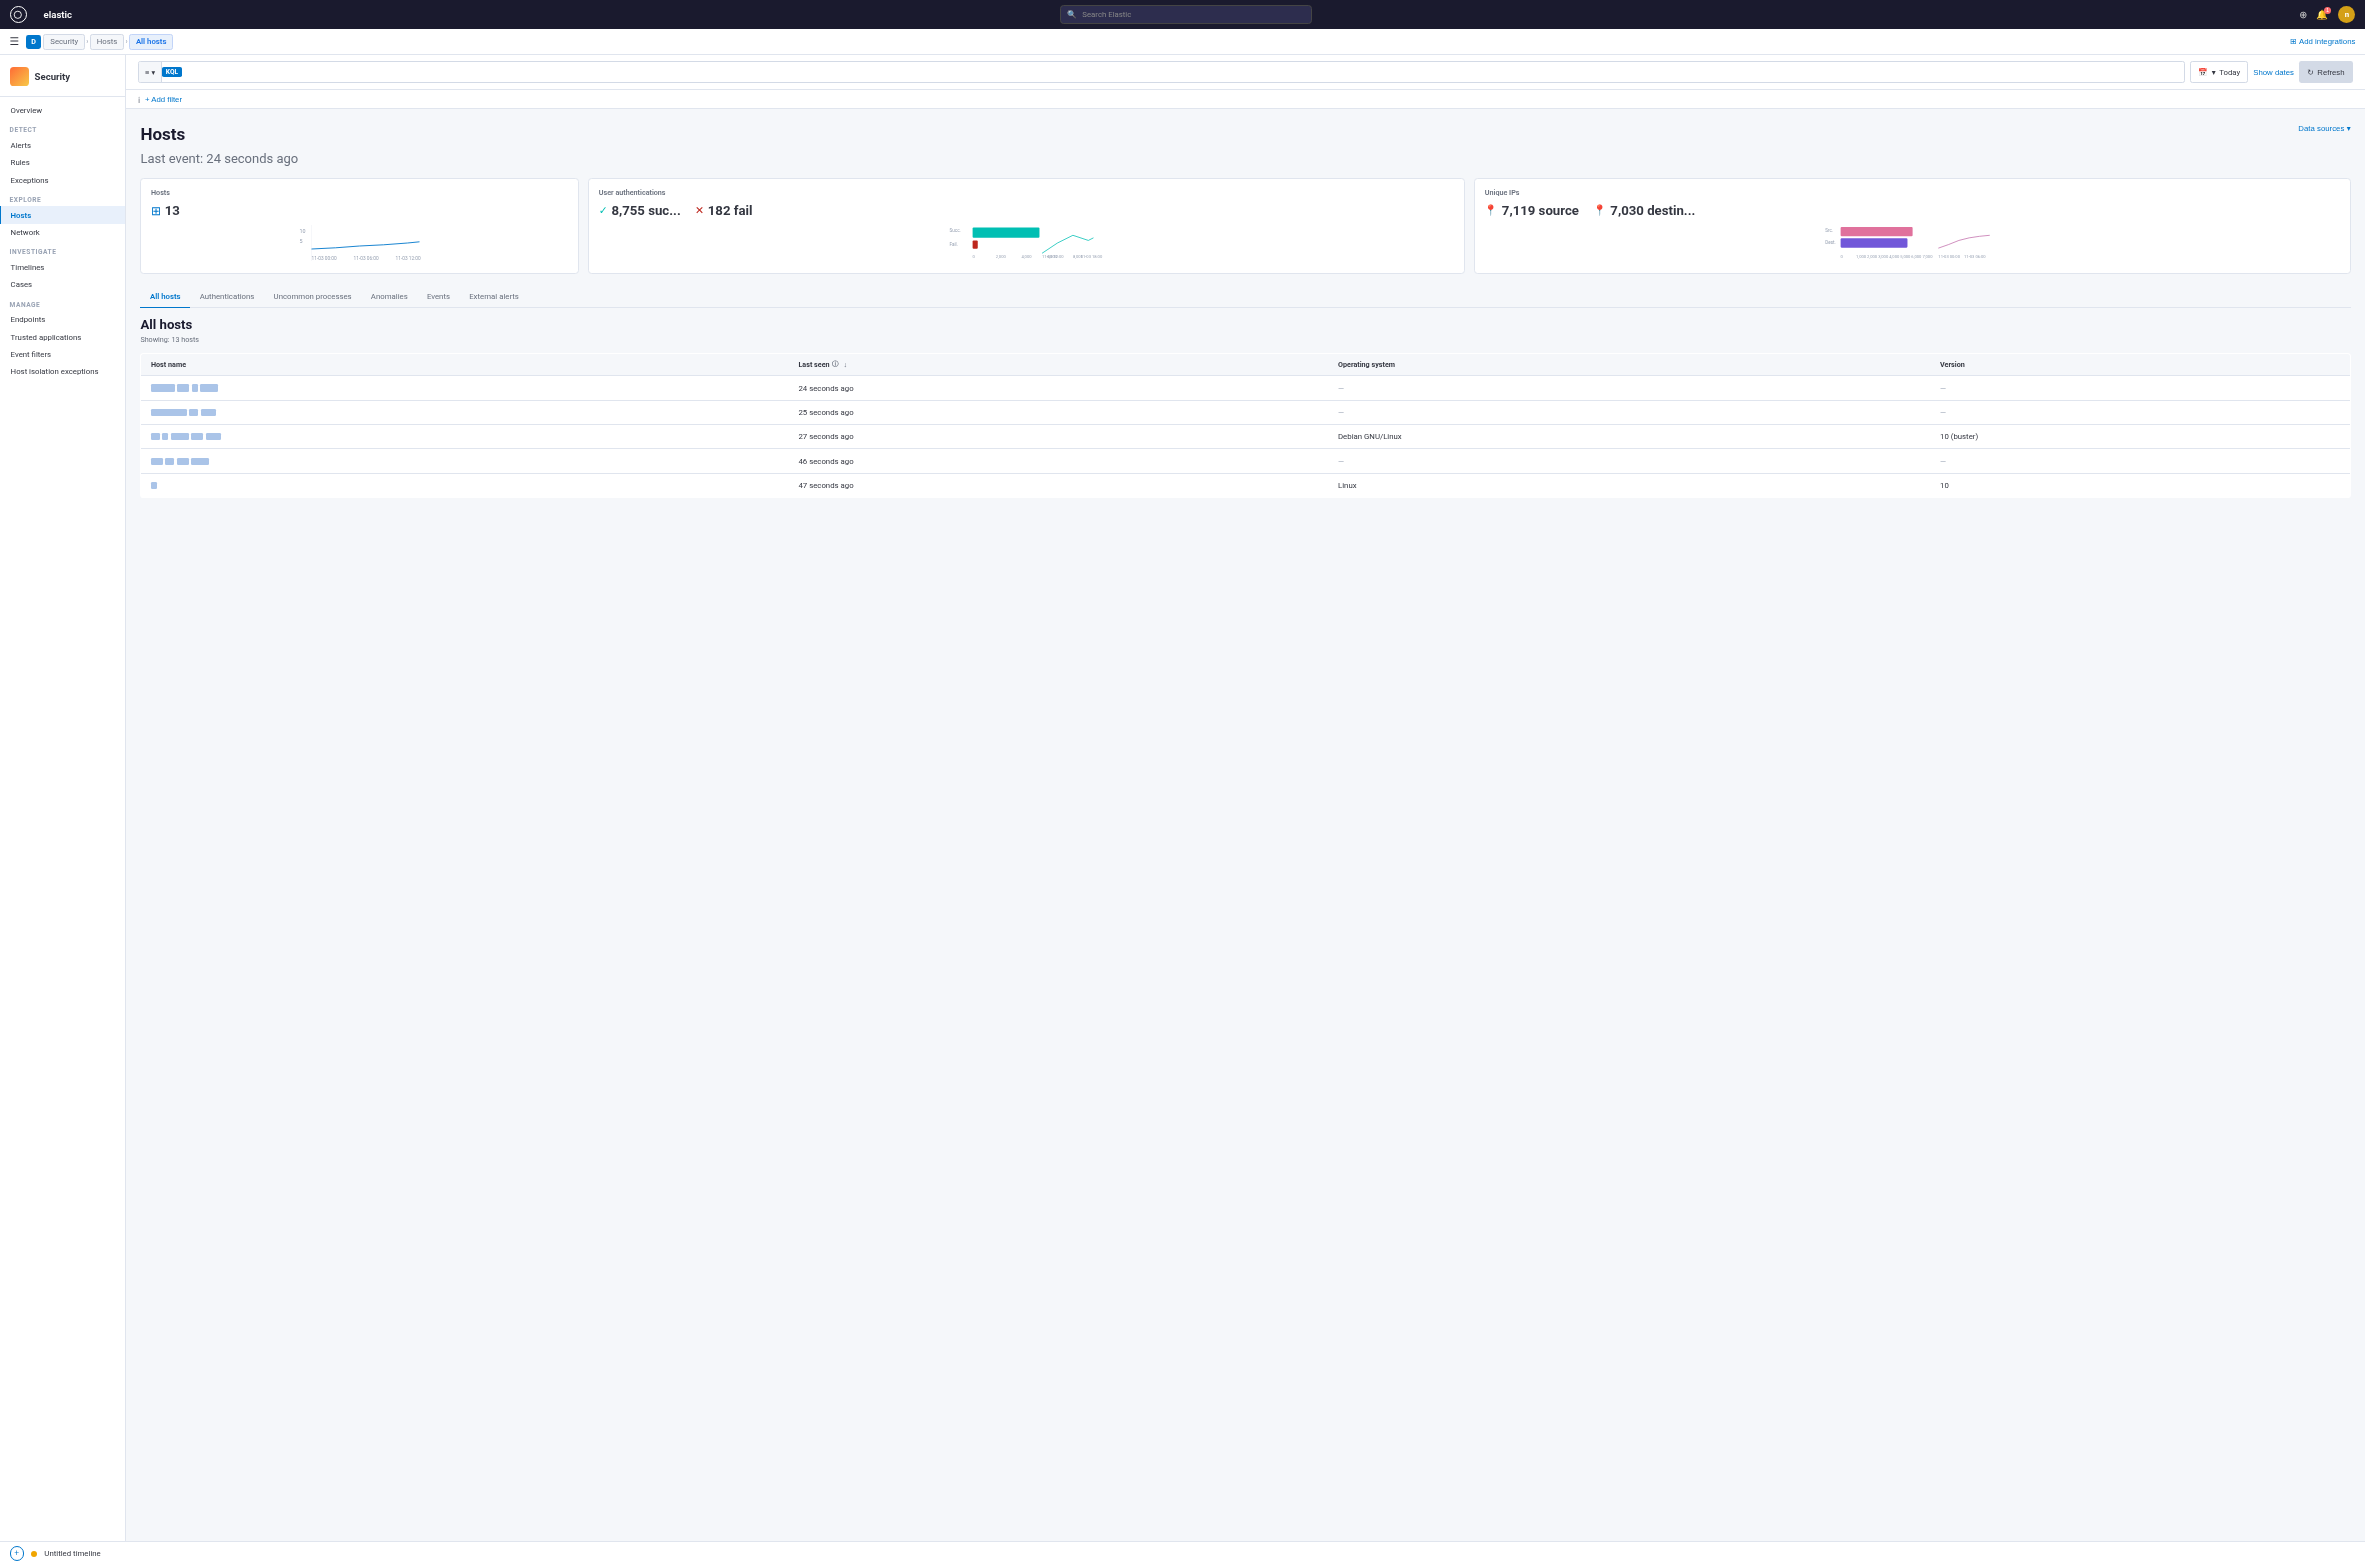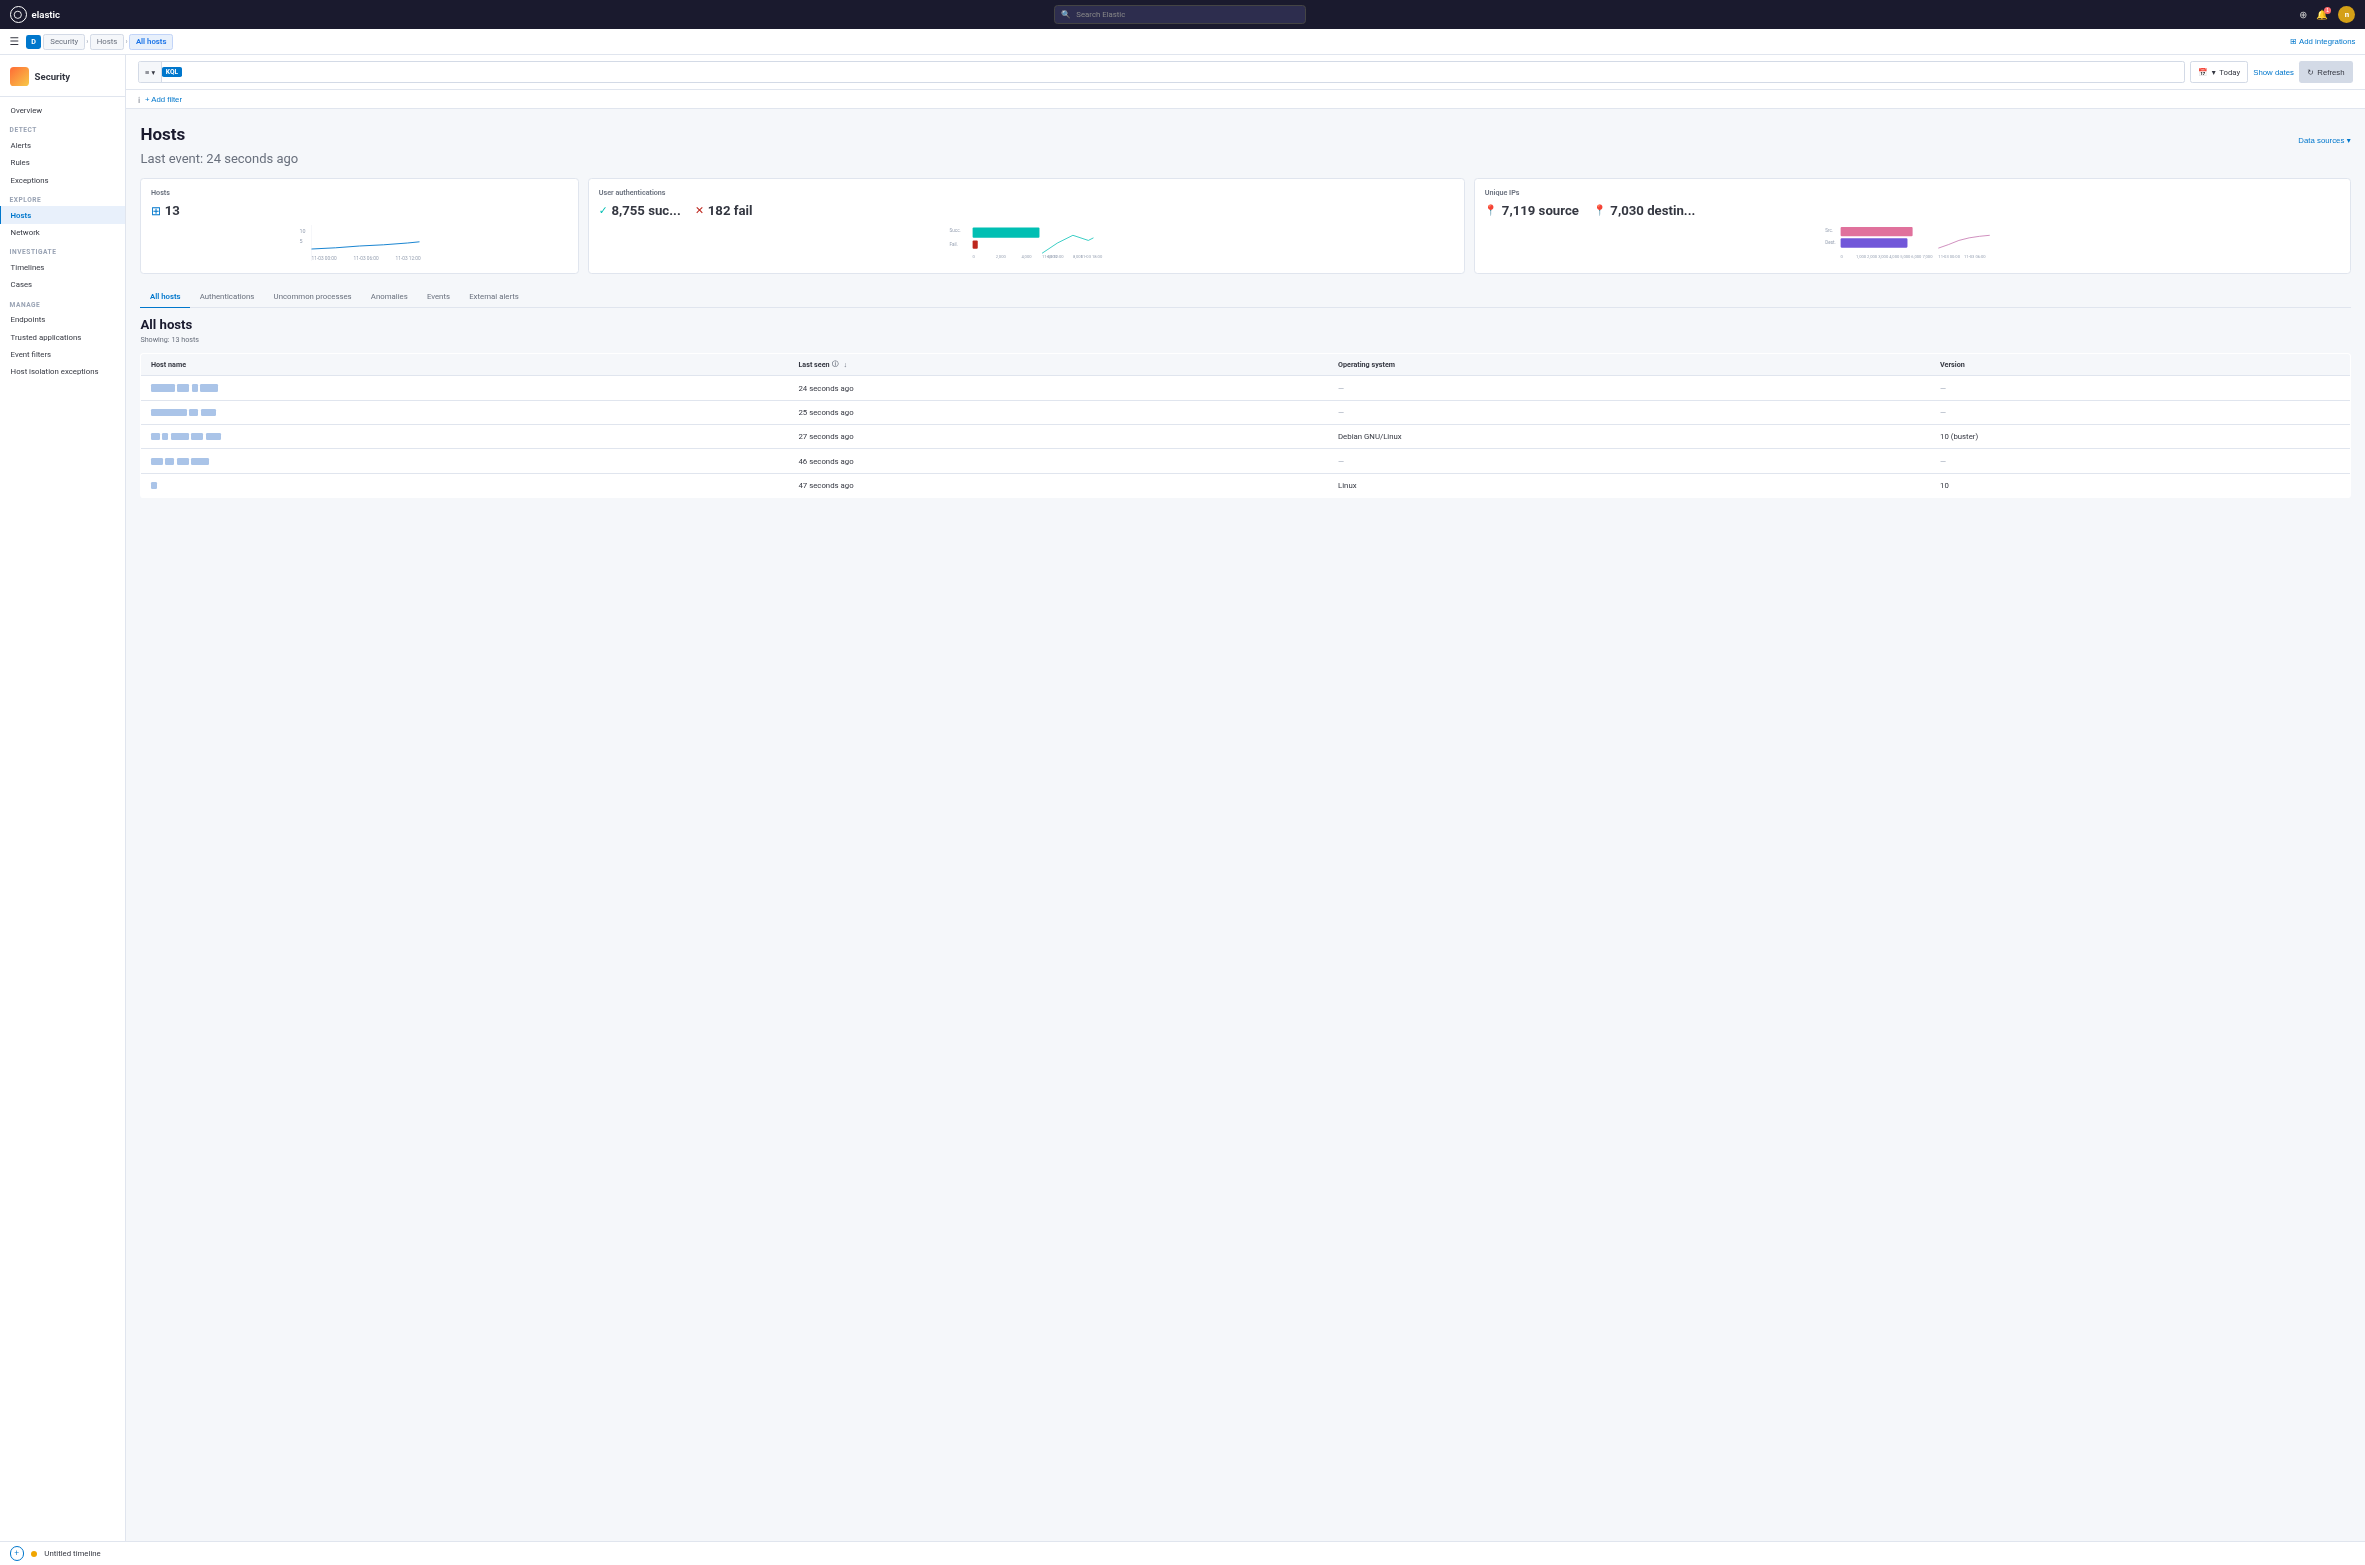--- a/index.html
+++ b/index.html
@@ -10,21 +10,21 @@
       background: #1a1a2e;
       height: 29px;
       display: flex;
       align-items: center;
       padding: 0 9.6px;
       gap: 7.2px;
     }
     .top-nav-logo {
       display: flex;
       align-items: center;
-      gap: 5px;
+      gap: 17px;
       color: white;
       font-size: 9.6px;
       font-weight: 600;
       justify-content: center;
     }
     .elastic-logo-circle {
       width: 17px; height: 17px;
       border: 1.5px solid white;
       border-radius: 50%;
       display: flex; align-items: center; justify-content: center;
@@ -325,21 +325,20 @@
       color: #69707d;
       margin-top: 7px;
     }
     .data-sources-btn {
       display: flex; align-items: center; gap: 2.4px;
       color: #0077cc;
       background: none;
       border: none;
       cursor: pointer;
       font-size: 7.8px;
-      margin-top: 12px;
     }
 
     
     .stats-row {
       display: grid;
       grid-template-columns: 1fr 2fr 2fr;
       gap: 9.6px;
       margin: 12px 0;
     }
     .stat-card {

